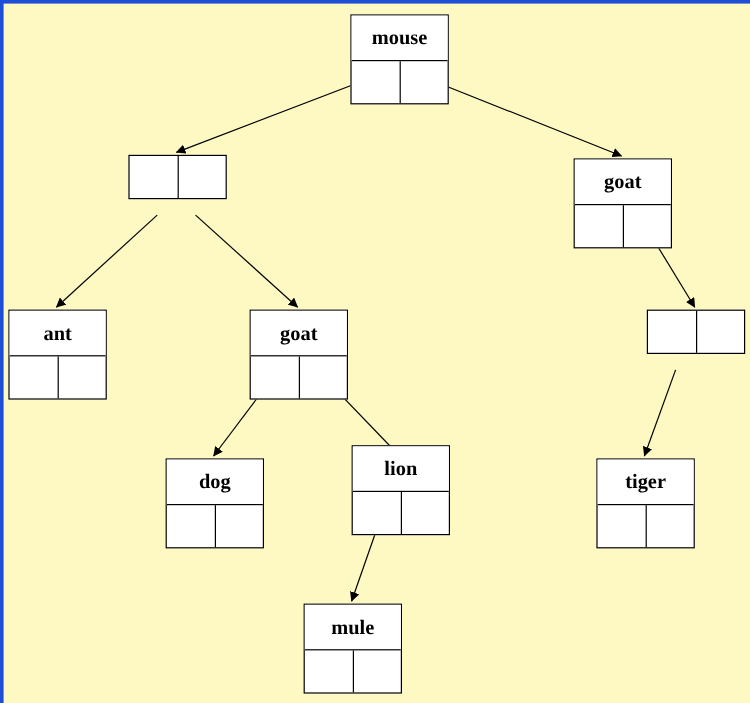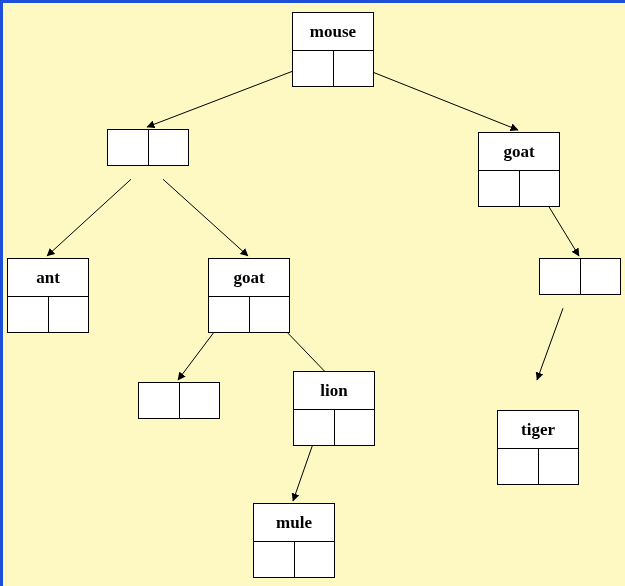--- a/index.html
+++ b/index.html
@@ -110,33 +110,34 @@
           <div class="cell right"></div>
         </div>
       </div>
       <div class="node" style="left: 536px; top: 255px;">
         <div class="cells">
           <div class="cell left"></div>
           <div class="cell right"></div>
         </div>
       </div>
       <div class="node" style="left: 135px; top: 379px;">
+        <div class="label">dog</div>
         <div class="cells">
           <div class="cell left"></div>
           <div class="cell right"></div>
         </div>
       </div>
       <div class="node" style="left: 290px; top: 368px;">
         <div class="label">lion</div>
         <div class="cells">
           <div class="cell left"></div>
           <div class="cell right"></div>
         </div>
       </div>
-      <div class="node" style="left: 494px; top: 379px; margin-top: 28px;">
+      <div class="node" style="left: 494px; top: 379px;">
         <div class="label">tiger</div>
         <div class="cells">
           <div class="cell left"></div>
           <div class="cell right"></div>
         </div>
       </div>
       <div class="node" style="left: 250px; top: 500px;">
         <div class="label">mule</div>
         <div class="cells">
           <div class="cell left"></div>

